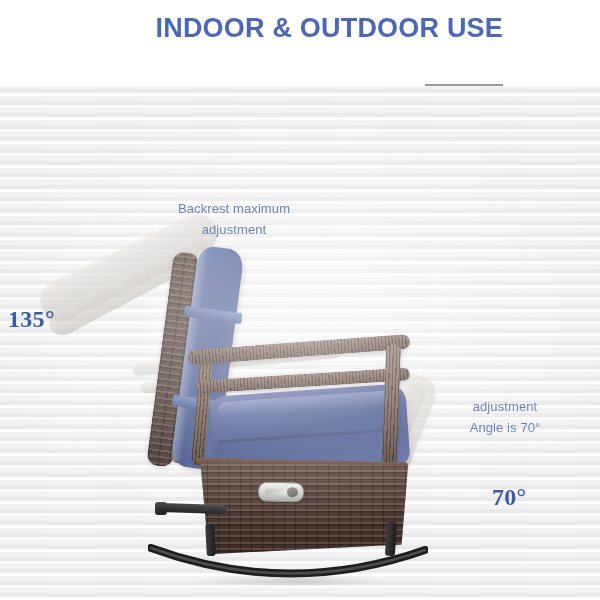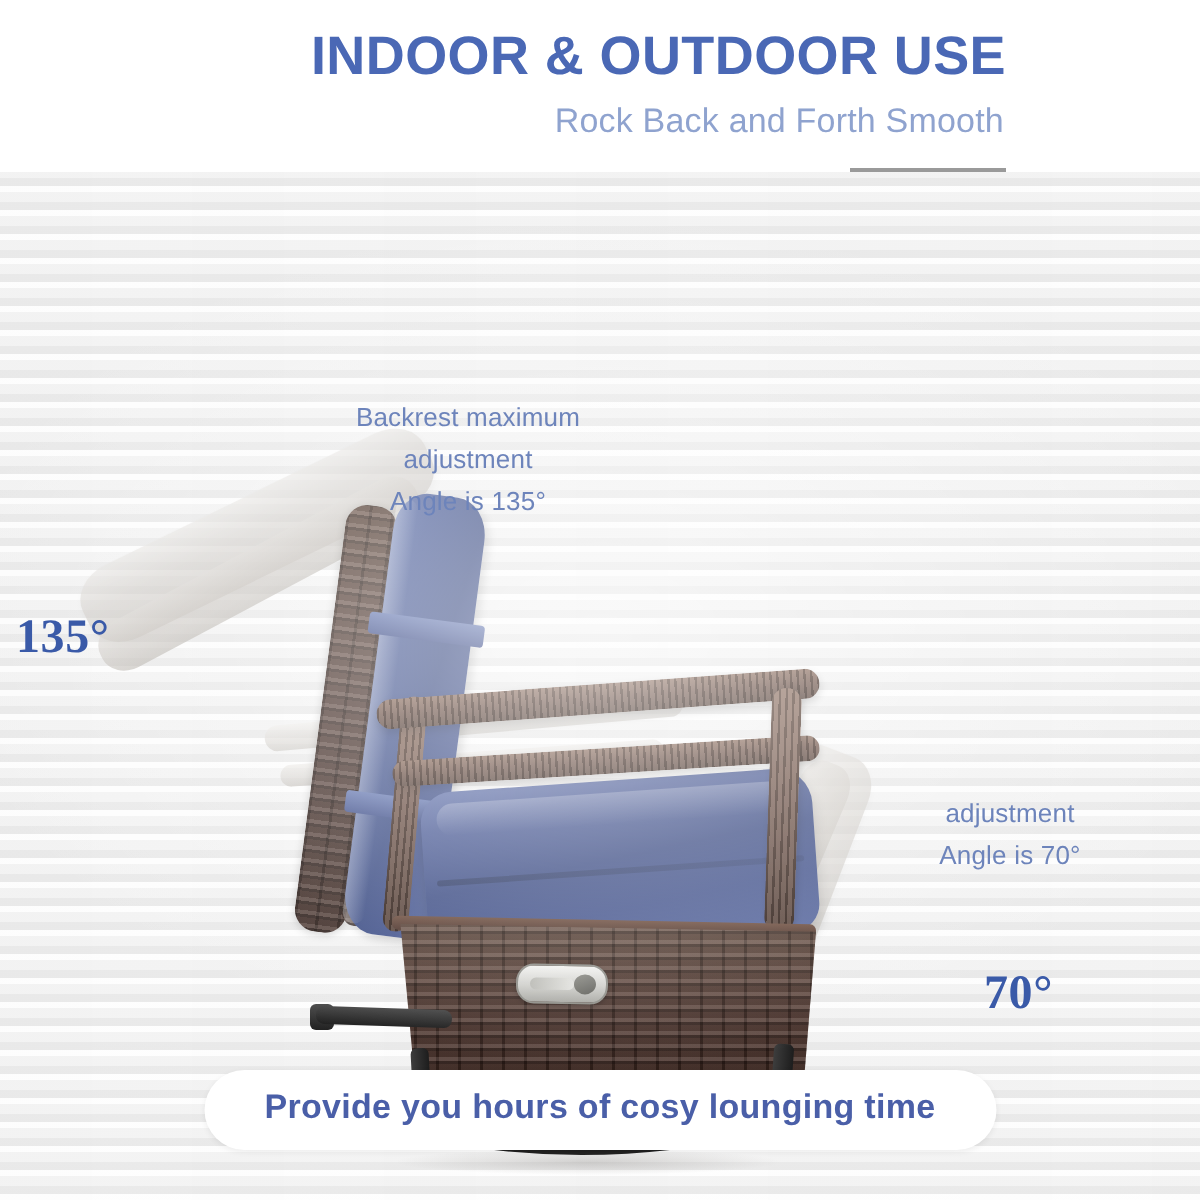--- a/index.html
+++ b/index.html
@@ -339,35 +339,30 @@
         <path d="M3 4 Q 140 54 277 6" fill="none" stroke="#1e1e1e" stroke-width="8" stroke-linecap="round"></path>
         <path d="M3 4 Q 140 54 277 6" fill="none" stroke="#4d4d4d" stroke-width="2.4" stroke-linecap="round"></path>
       </svg>
 
       <div class="shadow"></div>
     </div>
 
     <div class="anno anno-backrest">
       <div>Backrest maximum</div>
       <div>adjustment</div>
-      <div>Angle is 135°</div>
     </div>
 
     <div class="anno anno-footrest">
       <div>adjustment</div>
       <div>Angle is 70°</div>
     </div>
 
     <div class="deg deg-135">135°</div>
     <div class="deg deg-70">70°</div>
 
-    <div class="pill">
-      <span>Provide you hours of cosy lounging time</span>
-    </div>
   </div>
 
   <div class="header">
     <div class="title">INDOOR &amp; OUTDOOR USE</div>
-    <div class="subtitle">Rock Back and Forth Smooth</div>
     <div class="rule"></div>
   </div>
 
 </div>
 
 </body></html>

